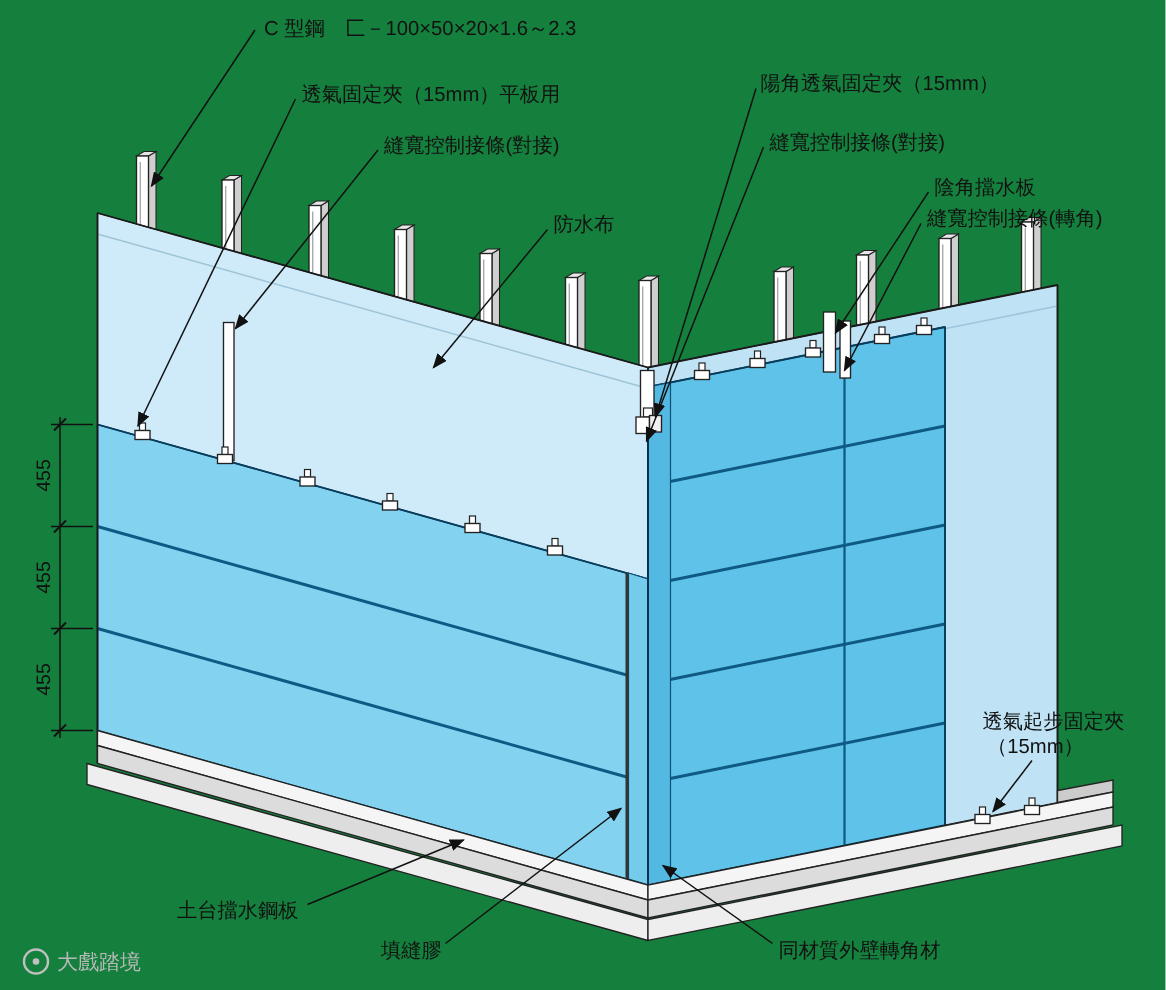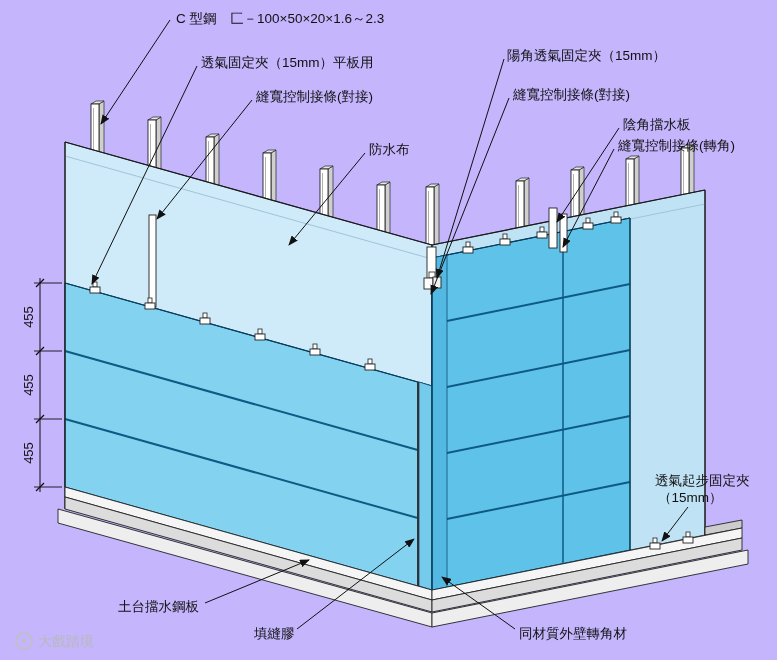--- a/index.html
+++ b/index.html
@@ -1,17 +1,17 @@
 <!DOCTYPE html>
 <html><head>
 <meta charset="utf-8">
 <style>
   html,body{margin:0;padding:0;background:#ffffff;}
   body{width:777px;height:660px;overflow:hidden;font-family:"Liberation Sans","DejaVu Sans",sans-serif;}
-  .canvas{position:relative;width:777px;height:660px;background:#c4b5fd;}
+  .canvas{position:relative;width:777px;height:660px;background:#15803d;}
   svg{display:block;}
   text{font-family:"Liberation Sans","DejaVu Sans",sans-serif;fill:#111;}
   .callout{font-size:13.5px;}
   .dim{font-size:13px;}
   .wm{font-size:14px;fill:#b9b9b9;}
   .leader{stroke:#111;stroke-width:1;fill:none;}
   .edge{stroke:#1a1a1a;stroke-width:1.2;fill:none;}
   .joint{stroke:#0e5a84;stroke-width:2;fill:none;}
   .jointTop{stroke:#083d5c;stroke-width:1.2;fill:none;}
   .furring{stroke:#9fc4d8;stroke-width:1;fill:none;}

